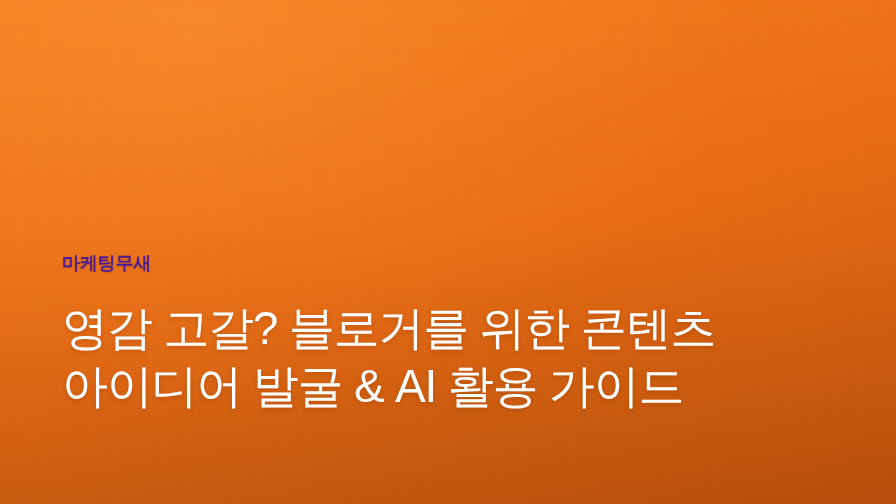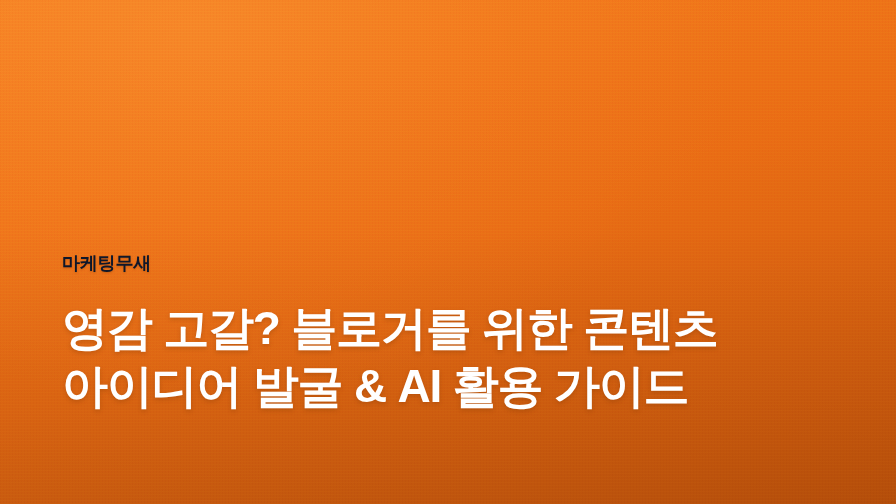--- a/index.html
+++ b/index.html
@@ -71,30 +71,30 @@
     position: absolute;
     left: 62px;
     top: 252px;
     width: 790px;
   }
 
   .eyebrow {
     font-size: 18px;
     font-weight: 700;
     line-height: 1.25;
-    color: #0f172a;
+    color: #4c1d95;
     letter-spacing: -0.2px;
     text-shadow: 0 1px 2px rgba(120,50,0,0.30);
     margin-bottom: 24px;
     white-space: nowrap;
   }
 
   .headline {
     font-size: 46px;
-    font-weight: 700;
+    font-weight: 400;
     line-height: 58px;
     color: #FFFFFF;
     letter-spacing: -1.2px;
     text-shadow: 0 2px 4px rgba(120,50,0,0.28);
     max-width: 760px;
     word-break: keep-all;
   }
 </style>
 </head>
 <body>

